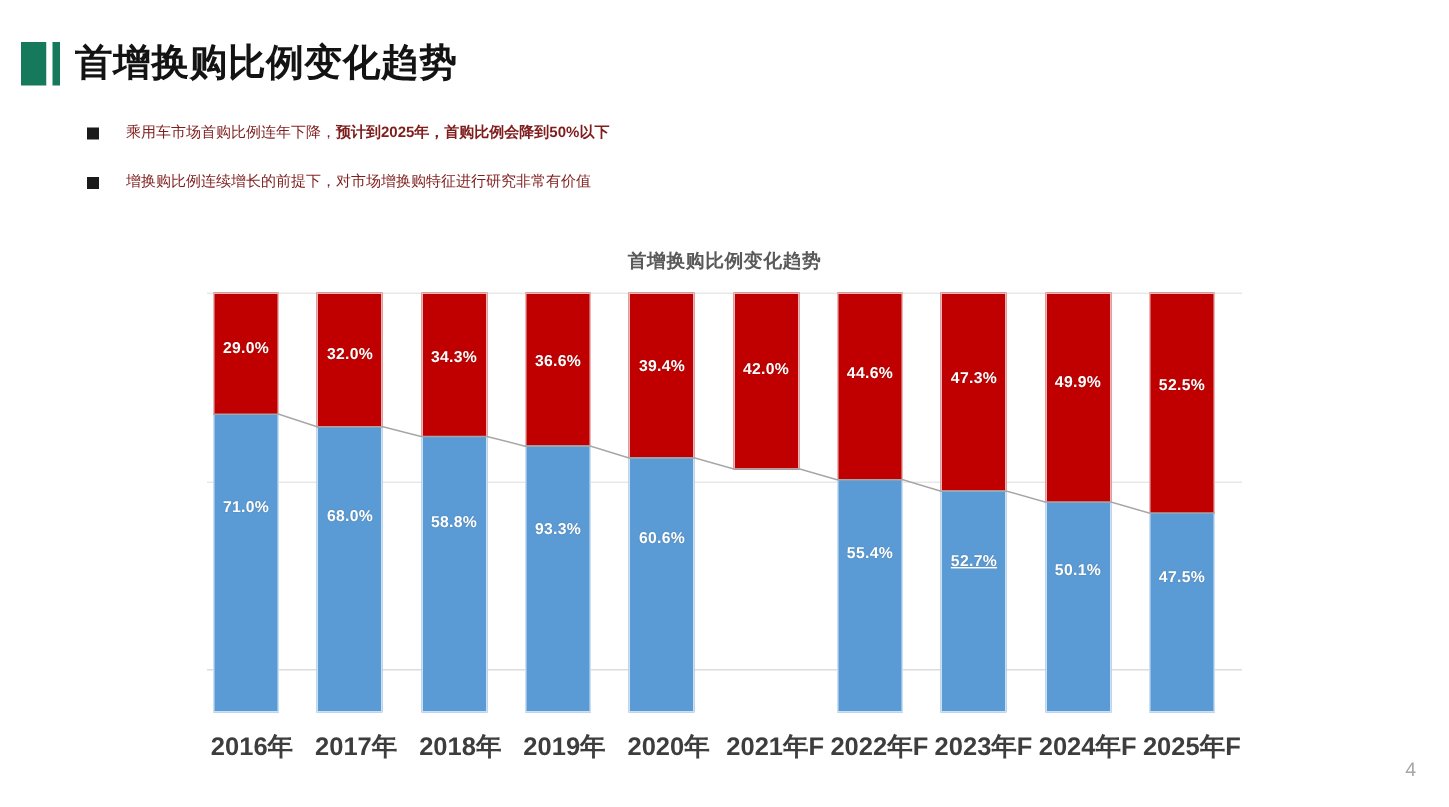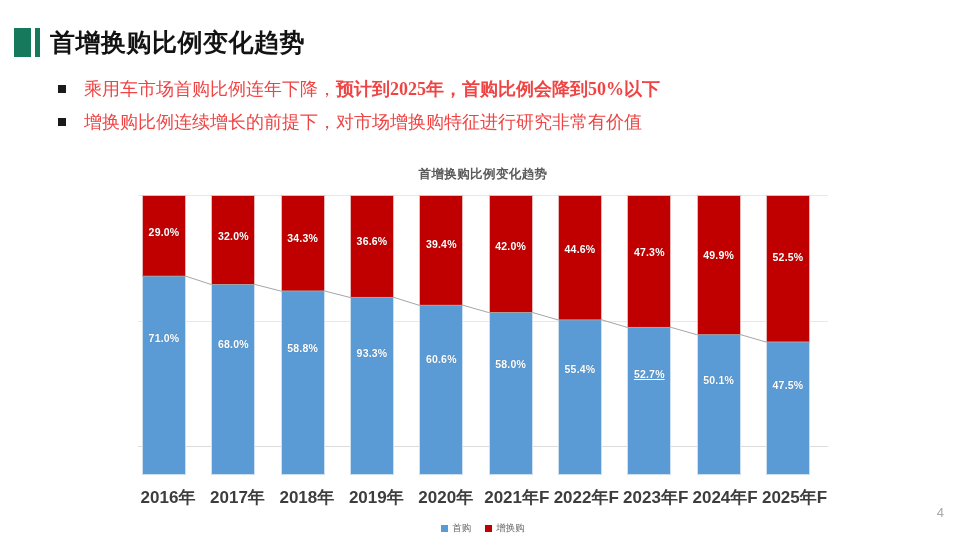--- a/index.html
+++ b/index.html
@@ -64,25 +64,24 @@
   }
   .bullet-marker {
     width: 8px;
     height: 8px;
     background: #1a1a1a;
     margin-top: 7px;
     margin-right: 18px;
     flex: 0 0 auto;
   }
   .bullet-text {
-    font-size: 18px;
+    font-size: 10px;
     line-height: 22px;
-    color: #ef4444;
+    color: #7f1d1d;
     white-space: nowrap;
-    font-family: Liberation Serif, serif;
   }
   .bullet-text .strong {
     font-weight: bold;
   }
 
   
   .chart-wrap {
     position: absolute;
     left: 122px;
     top: 166px;
@@ -295,23 +294,20 @@
           <div class="seg seg-red" style="flex: 0 0 39.4%;">
             <span class="seg-label red-label-pos" style="top: 38%;">39.4%</span>
           </div>
           <div class="seg seg-blue" style="flex: 0 0 60.6%;">
             <span class="seg-label blue-label-pos" style="top: 28%;">60.6%</span>
           </div>
         </div>
         <div class="bar-col">
           <div class="seg seg-red" style="flex: 0 0 42%;">
             <span class="seg-label red-label-pos" style="top: 38%;">42.0%</span>
-          </div>
-          <div class="seg seg-blue" style="flex: 0 0 58%;">
-            <span class="seg-label blue-label-pos" style="top: 28%;">58.0%</span>
           </div>
         </div>
         <div class="bar-col">
           <div class="seg seg-red" style="flex: 0 0 44.6%;">
             <span class="seg-label red-label-pos" style="top: 38%;">44.6%</span>
           </div>
           <div class="seg seg-blue" style="flex: 0 0 55.4%;">
             <span class="seg-label blue-label-pos" style="top: 28%;">55.4%</span>
           </div>
         </div>
@@ -352,25 +348,15 @@
       <div class="tick">2018年</div>
       <div class="tick">2019年</div>
       <div class="tick">2020年</div>
       <div class="tick">2021年F</div>
       <div class="tick">2022年F</div>
       <div class="tick">2023年F</div>
       <div class="tick">2024年F</div>
       <div class="tick">2025年F</div>
     </div>
 
-  <div class="legend" id="legend-host">
-      <div class="legend-item">
-        <span class="legend-swatch" style="background: rgb(91, 155, 213);"></span>
-        <span class="legend-label">首购</span>
-      </div>
-      <div class="legend-item">
-        <span class="legend-swatch" style="background: rgb(192, 0, 0);"></span>
-        <span class="legend-label">增换购</span>
-      </div>
-    </div>
 </div>
 
 <div class="page-number">4</div>
 
 </body></html>

